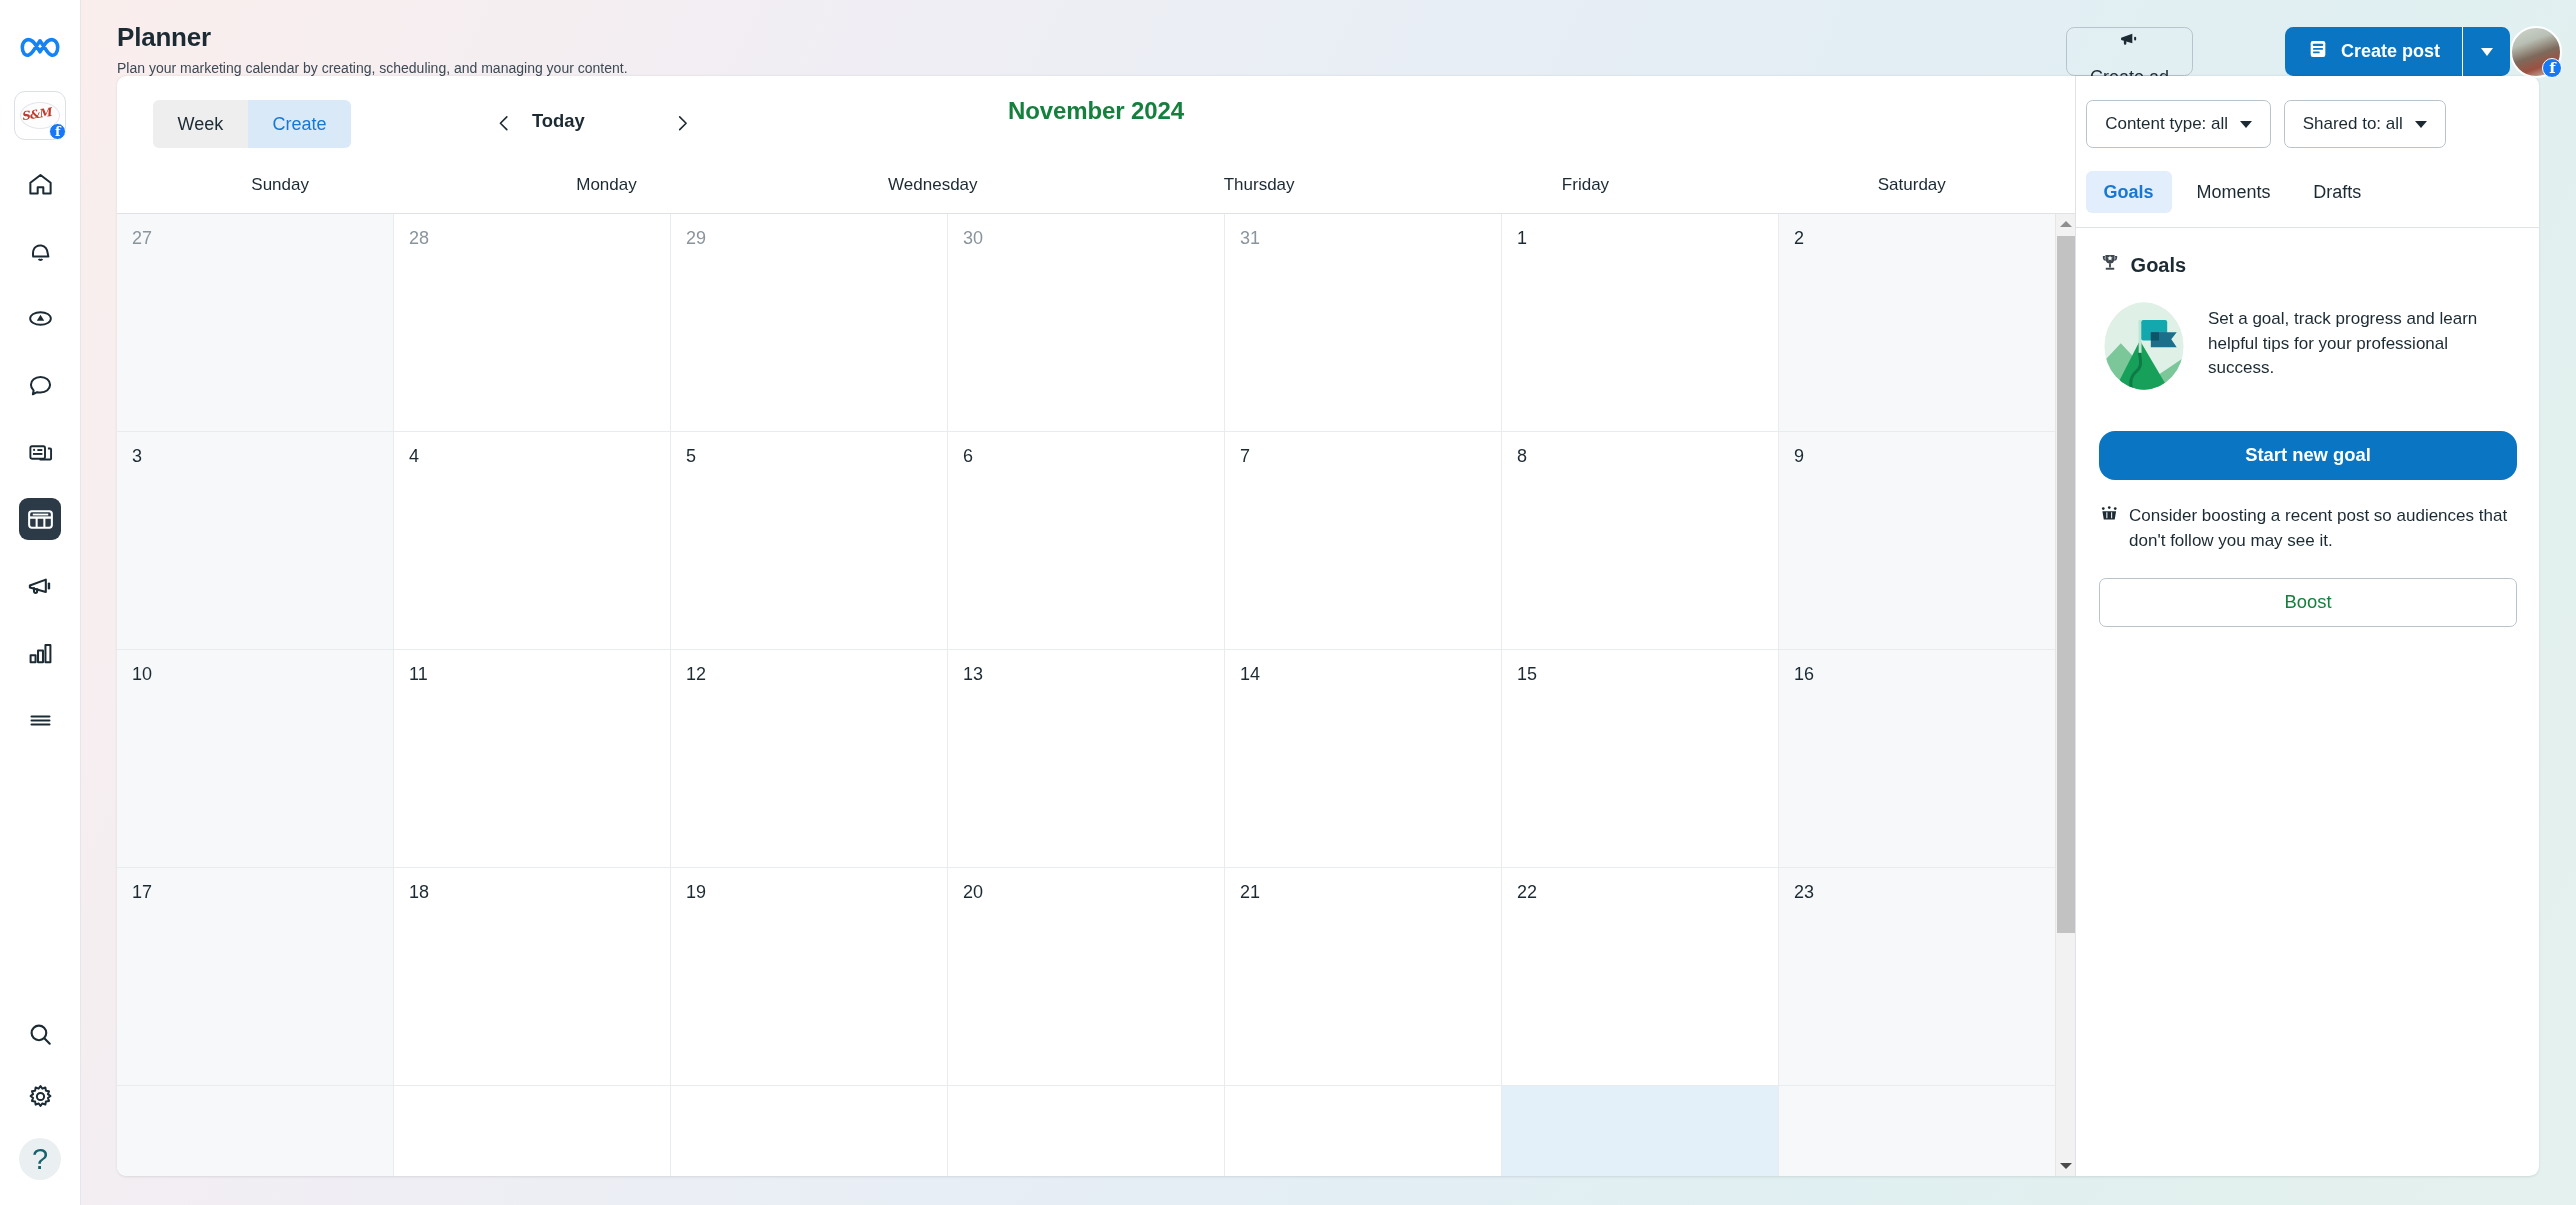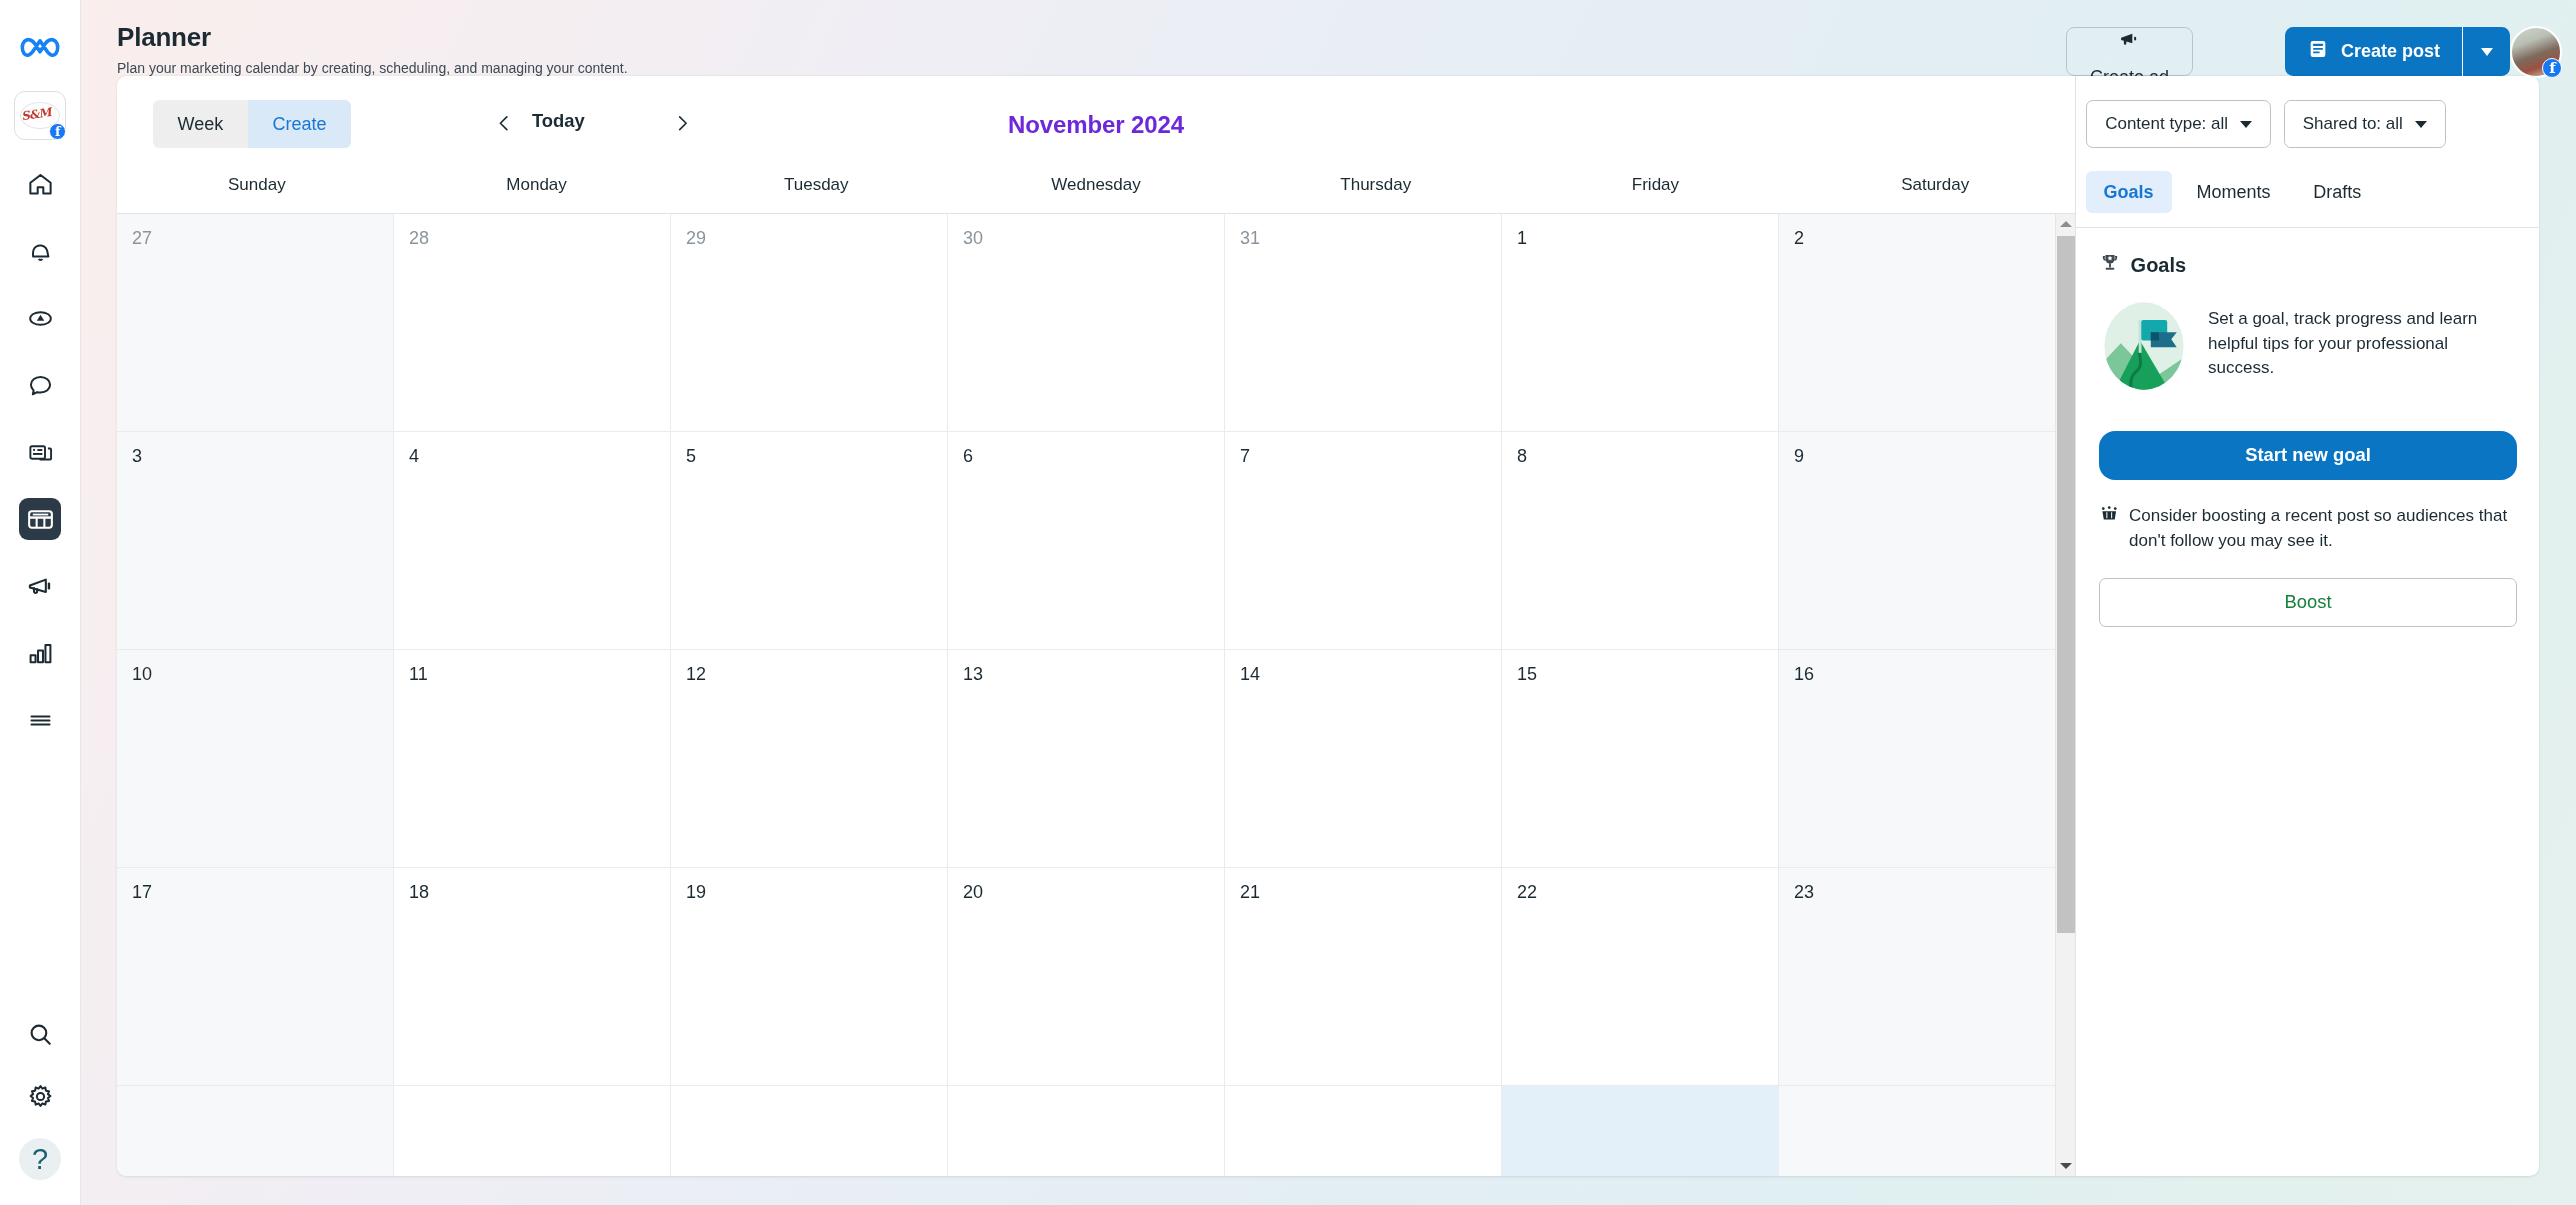--- a/index.html
+++ b/index.html
@@ -212,23 +212,23 @@
     cursor: pointer;
   }
   .nav-prev { left: 372px; }
   .nav-next { left: 550px; }
   .today-btn {
     position: absolute; left: 415px; top: 34px;
     font-size: 18.4px; font-weight: bold; color: #1c2b33;
     cursor: pointer;
   }
   .month-title {
-    position: absolute; left: 0; right: 0; top: 35px;
+    position: absolute; left: 0; right: 0; top: 21px;
     text-align: center;
-    font-size: 24px; font-weight: bold; color: #6d28d9;
+    font-size: 24px; font-weight: bold; color: #15803d;
     letter-spacing: -0.1px;
     pointer-events: none;
   }
 
   
   .dow-row {
     display: flex; height: 57px;
     border-bottom: 0.7px solid #dfe3e7;
     background: #fff;
   }
@@ -566,21 +566,20 @@
             </svg>
           </span>
         </div>
 
         <div class="month-title">November 2024</div>
       </div>
 
       <div class="dow-row" id="dow-row">
           <div class="dow">Sunday</div>
           <div class="dow">Monday</div>
-          <div class="dow">Tuesday</div>
           <div class="dow">Wednesday</div>
           <div class="dow">Thursday</div>
           <div class="dow">Friday</div>
           <div class="dow">Saturday</div>
         </div>
 
       <div class="grid-wrap">
         <div class="grid" id="grid">
             <div class="week-row">
               <div class="daycell weekend other">

